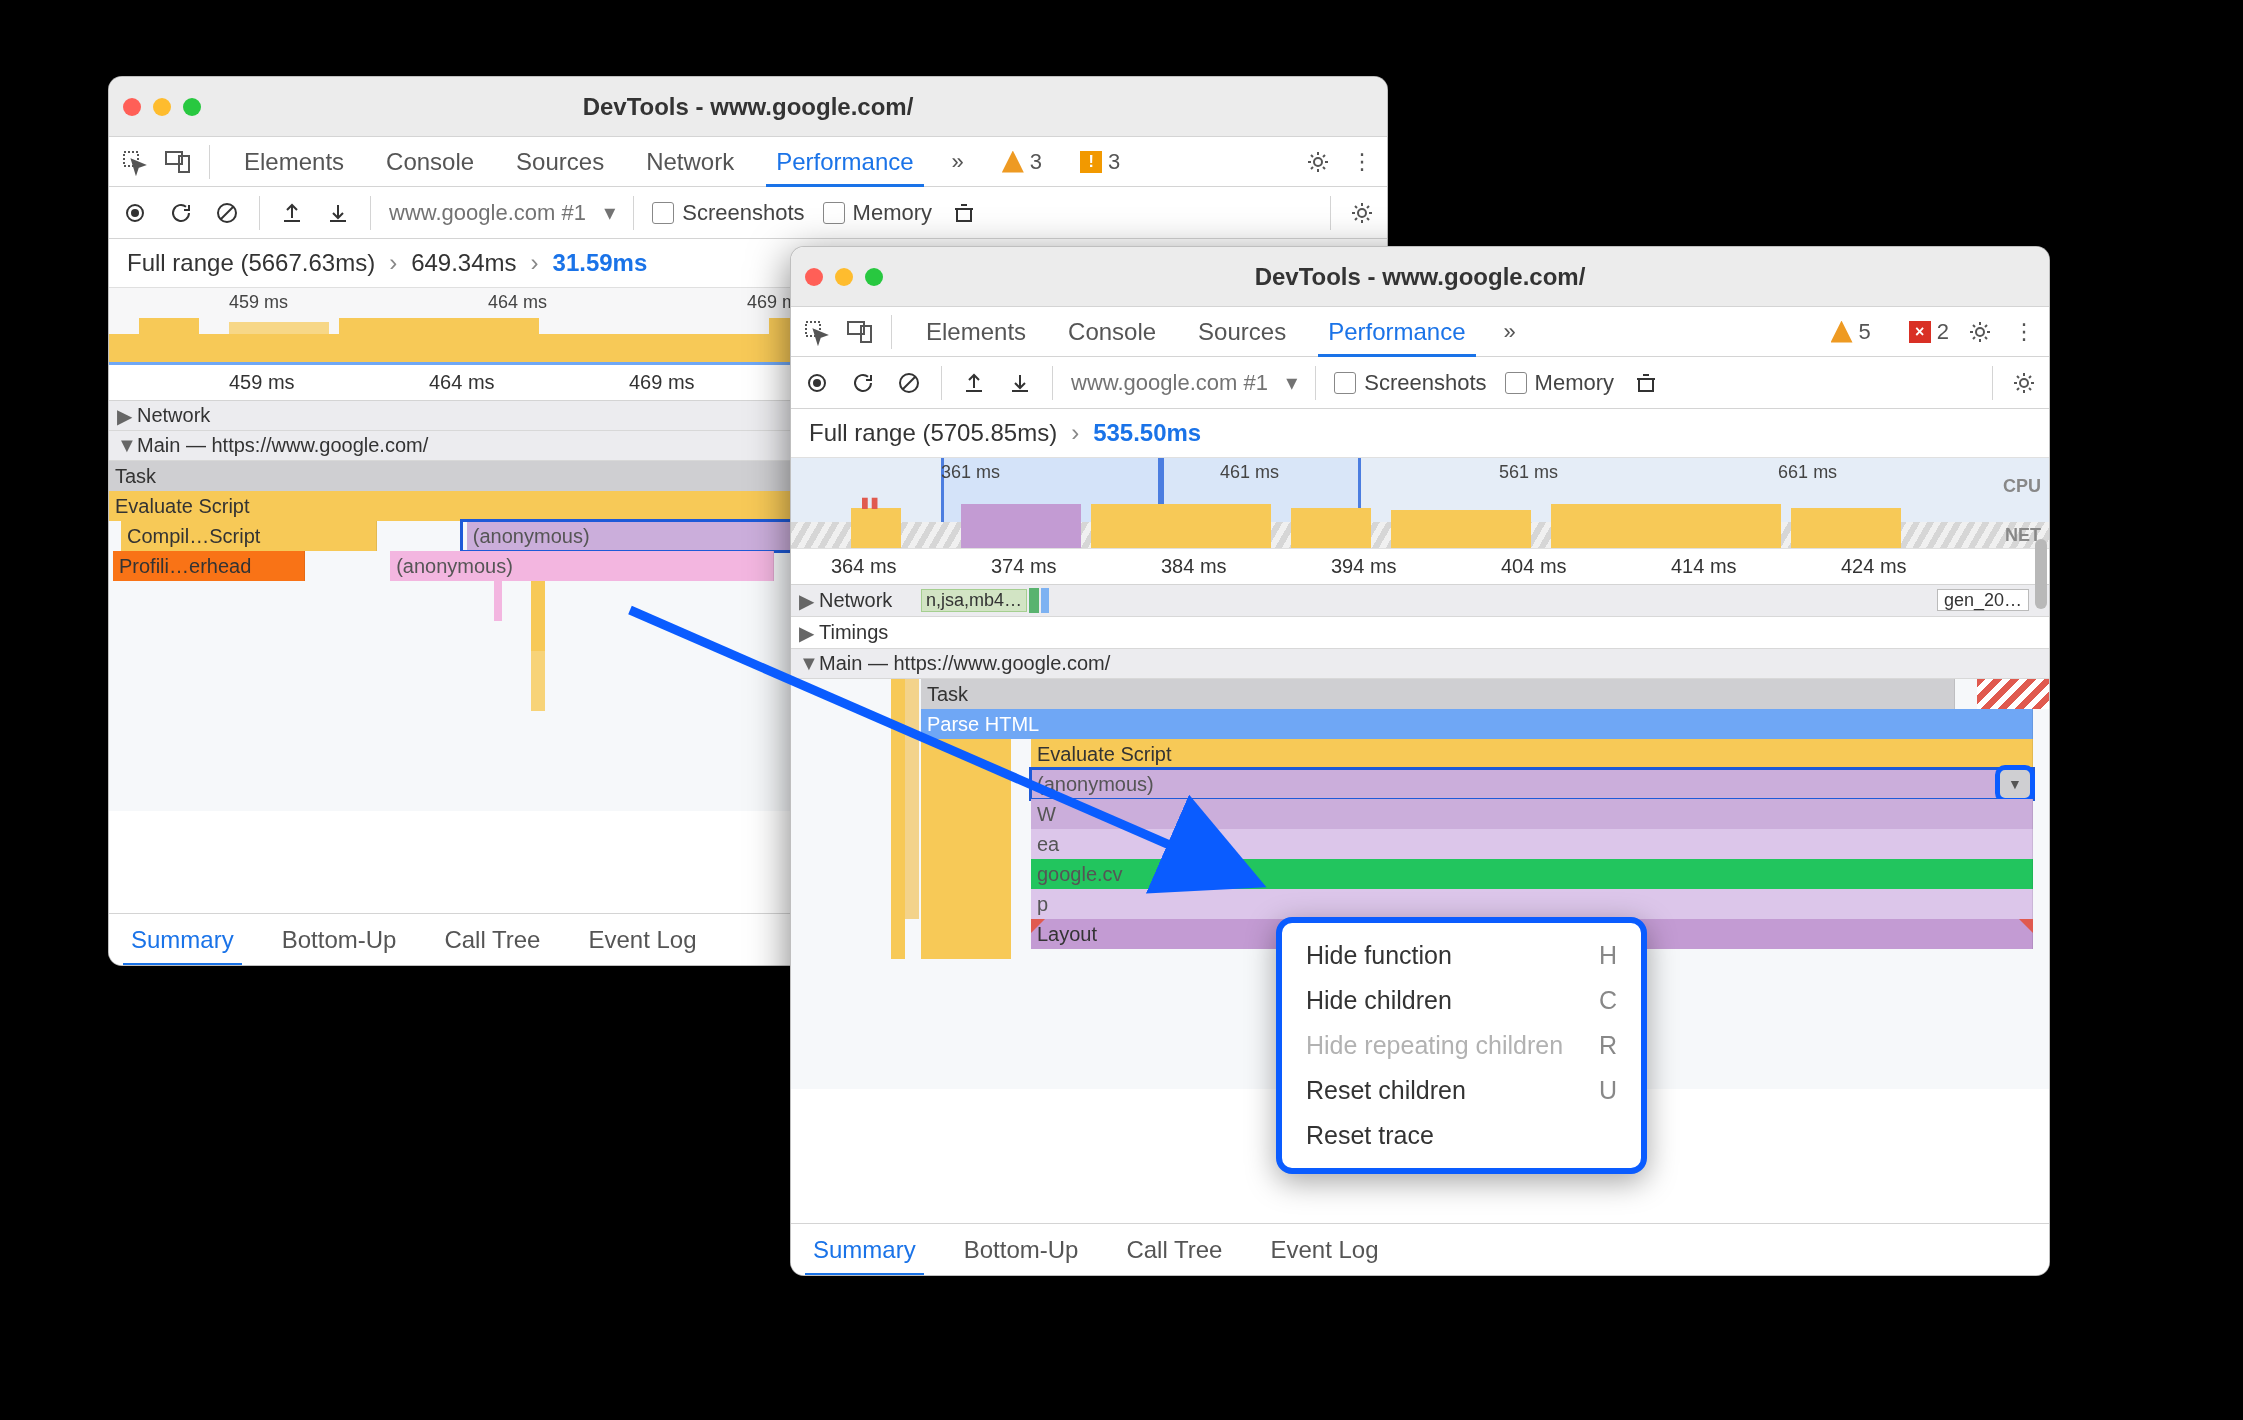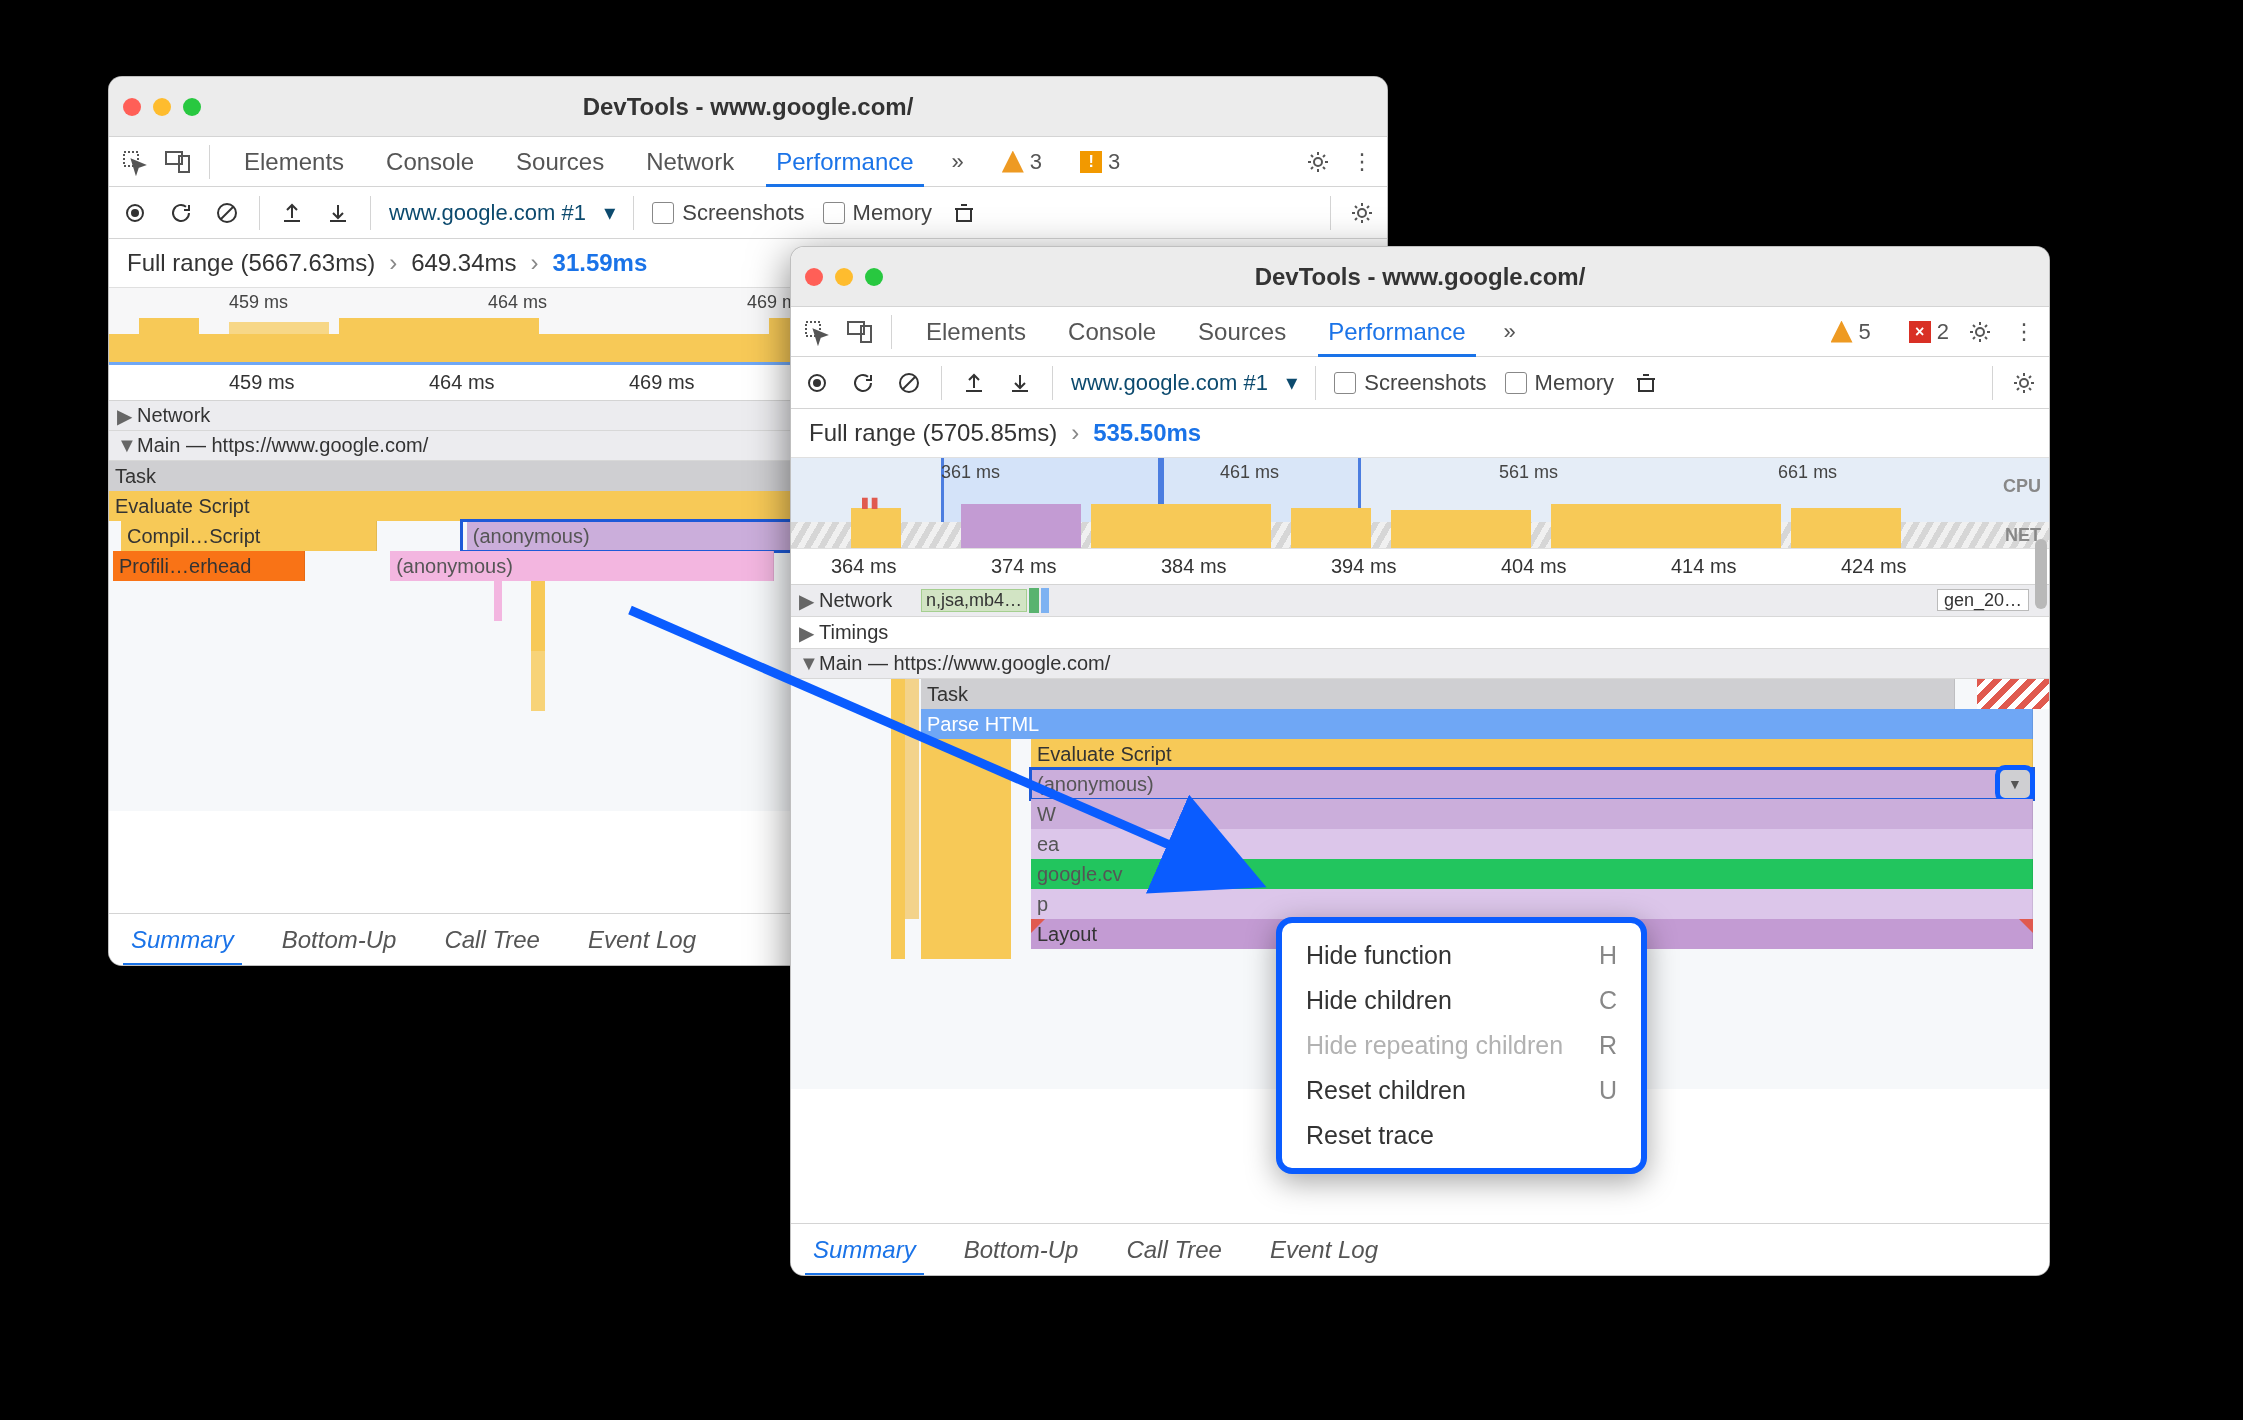--- a/index.html
+++ b/index.html
@@ -38,21 +38,21 @@
   .tab.active{color:var(--blue);}
   .tab.active::after{content:"";position:absolute;bottom:-1px;left:-6px;right:-6px;height:3px;background:var(--blue);}
   .chev{font-size:22px;color:#555;}
   .stat{display:flex;align-items:center;gap:6px;font-size:22px;color:#555;margin-left:4px;}
   .warn-badge{width:22px;height:22px;background:#ee9a22;clip-path:polygon(50% 0,100% 100%,0 100%);display:inline-flex;align-items:center;justify-content:center;color:#fff;font-size:14px;font-weight:700;}
   .err-badge{width:22px;height:22px;background:#d93025;display:inline-flex;align-items:center;justify-content:center;color:#fff;font-size:16px;font-weight:700;}
   
   .tool-row{display:flex;align-items:center;height:52px;border-bottom:1px solid var(--border);padding:0 12px;gap:18px;color:#444;}
   .icon-box{width:28px;height:28px;display:flex;align-items:center;justify-content:center;}
   .sep-v{width:1px;height:34px;background:var(--border);}
-  .url-box{color:#0c4a6e;font-size:22px;flex-shrink:0;}
+  .url-box{color:#737373;font-size:22px;flex-shrink:0;}
   .checkbox{width:22px;height:22px;border:1.5px solid #888;border-radius:3px;display:inline-block;}
   
   .range-row{padding:10px 18px;font-size:24px;display:flex;align-items:center;gap:14px;border-bottom:none;}
   .range-row .link{color:var(--blue);font-weight:600;}
   
   .overview{position:relative;height:78px;background:#f7f7f8;border-top:1px solid #e0e0e0;border-bottom:1px solid #e0e0e0;}
   .ov-blue{position:absolute;top:0;bottom:0;background:#cfe0f7;}
   .ov-times{position:absolute;top:4px;left:0;right:0;display:flex;font-size:18px;color:#444;}
   .ov-t{position:relative;}
   .ov-flame{position:absolute;bottom:0;left:0;right:0;height:46px;overflow:hidden;}
@@ -60,21 +60,21 @@
   .cpu-label{position:absolute;right:8px;font-size:18px;color:#888;font-weight:600;}
   
   .ruler{height:36px;border-bottom:1px solid var(--border);display:flex;font-size:20px;color:#333;position:relative;}
   .ruler span{position:absolute;top:6px;}
   
   .track-header{background:#ececef;border-bottom:1px solid #d8d8d8;height:30px;display:flex;align-items:center;font-size:20px;padding-left:8px;color:#333;position:relative;}
   .track-header .arr{display:inline-block;width:14px;margin-right:6px;color:#666;}
   .main-body{position:relative;background:#f6f8fa;}
   .fl-row{height:30px;display:flex;font-size:20px;color:#333;position:relative;}
   .fl-item{height:100%;border-right:1px solid rgba(0,0,0,.08);display:flex;align-items:center;padding-left:6px;white-space:nowrap;overflow:hidden;}
-  .bottom-tabs{display:flex;border-top:1px solid var(--border);height:52px;align-items:center;gap:40px;padding:0 18px;font-size:24px;position:relative;background:#fff;font-style:italic;}
+  .bottom-tabs{display:flex;border-top:1px solid var(--border);height:52px;align-items:center;gap:40px;padding:0 18px;font-size:24px;position:relative;background:#fff;}
   .bottom-tabs .tab.active::after{left:-4px;right:-4px;}
   
   .ctx-menu{position:absolute;background:#fff;border-radius:16px;border:6px solid var(--blue-highlight);box-shadow:0 8px 30px rgba(0,0,0,.35);padding:10px 10px;}
   .ctx-item{display:flex;justify-content:space-between;font-size:25px;padding:8px 14px;gap:36px;min-width:300px;}
   .ctx-item .k{color:#888;}
   .ctx-item.disabled{color:#b2b2b2;}
   
   svg{overflow:visible;}
   .highlight-box{position:absolute;border:3px solid var(--blue-highlight);pointer-events:none;}
   

